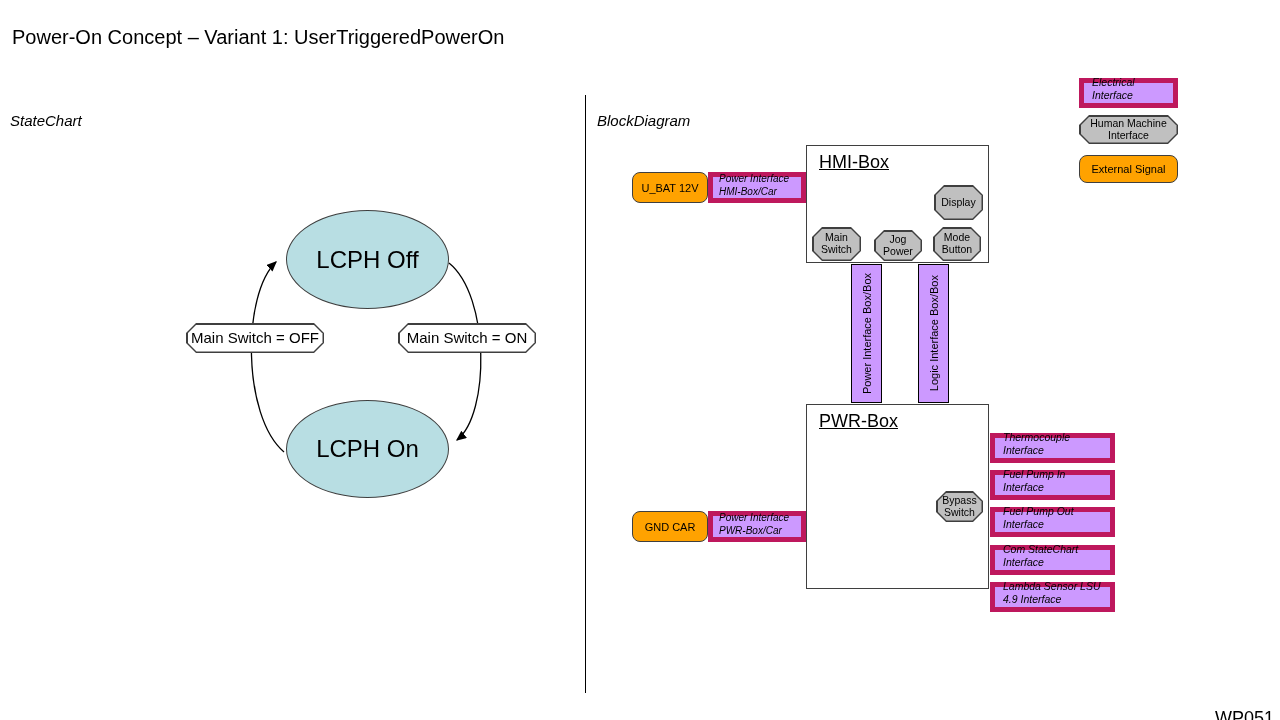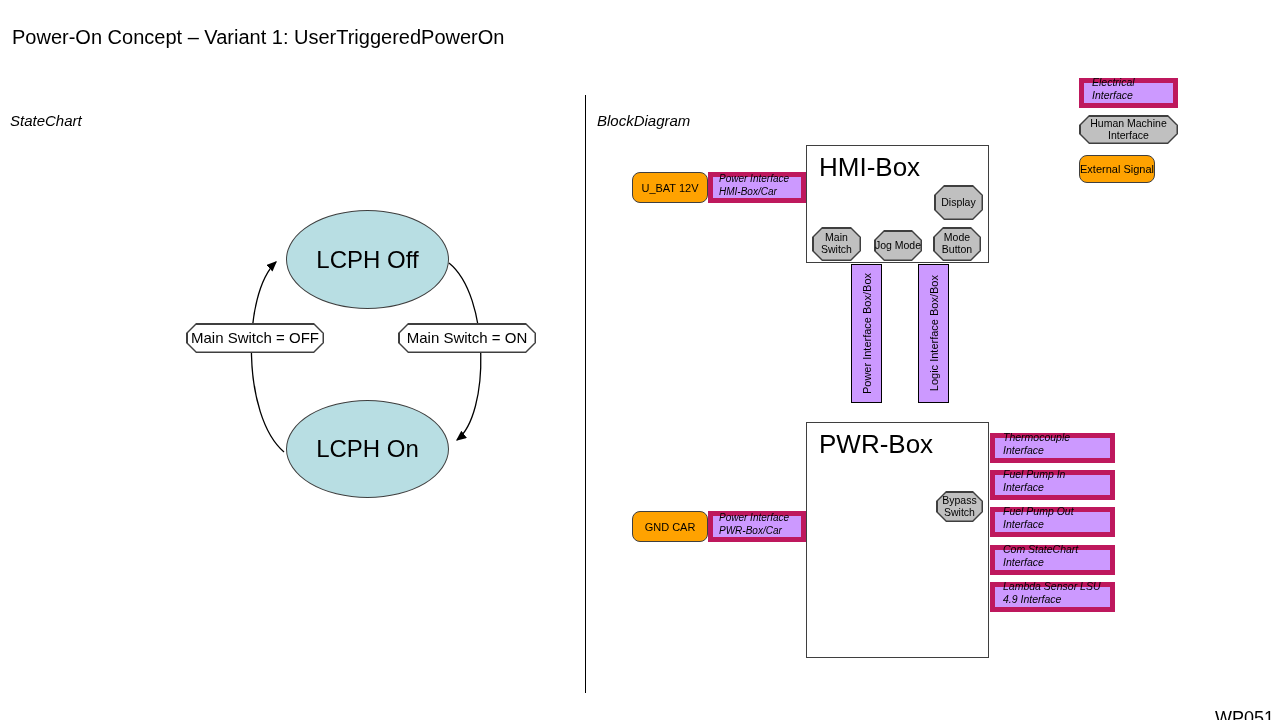--- a/index.html
+++ b/index.html
@@ -30,21 +30,21 @@
        box-sizing:border-box;display:flex;flex-direction:column;justify-content:flex-end;font-style:italic;}
   .rect-purple .pre{white-space:pre-line;}
   .pad-sm{padding-left:6px;font-size:10px;line-height:1.3;}
   .pad-md{padding-left:8px;font-size:10.5px;line-height:1.3;}
 
   .orange{position:absolute;background:var(--orange,#FFA200);border:1.6px solid #3f3f3f;
        box-sizing:border-box;border-radius:8px;display:flex;align-items:center;justify-content:center;
        font-size:11px;text-align:center;}
 
   .bigbox{position:absolute;background:#fff;border:1.5px solid #3f3f3f;box-sizing:border-box;z-index:1;}
-  .bigbox-title{padding:6px 0 0 12px;font-size:26px;}
+  .bigbox-title{padding:6px 0 0 12px;font-size:18px;text-decoration:underline;}
 
   .vbar{position:absolute;background:var(--purple,#CC99FF);border:1px solid #000;box-sizing:border-box;
        display:flex;align-items:center;justify-content:center;z-index:0;}
   .vbar>span{writing-mode:vertical-rl;transform:rotate(180deg);font-size:11px;white-space:nowrap;}
 </style>
 </head>
 <body>
 
 <div class="canvas" style="--purple:#CC99FF;--hmi-gray:#C0C0C0;--orange:#FFA200;--state-fill:#B8DEE3;">
 
@@ -79,21 +79,21 @@
   </div>
 
   <div class="rect-purple pad-md" style="left:1079px;top:58px;width:99px;height:30px">
     <span class="pre">Electrical
 Interface</span>
   </div>
   <div class="oct gray" style="left:1079px;top:95px;width:99px;height:29px">
     <span>Human Machine
 Interface</span>
   </div>
-  <div class="orange" style="left:1079px;top:135px;width:76px;height:28px">
+  <div class="orange" style="left:1079px;top:135px;width:99px;height:28px">
     <span>External Signal</span>
   </div>
 
   <div class="vbar" style="left:851px;top:244px;width:31px;height:139px">
     <span>Power Interface Box/Box</span>
   </div>
   <div class="vbar" style="left:918px;top:244px;width:31px;height:139px">
     <span>Logic Interface Box/Box</span>
   </div>
 
@@ -101,36 +101,36 @@
     <div class="bigbox-title">HMI-Box</div>
   </div>
   <div class="oct gray" style="left:934px;top:165px;width:49px;height:35px">
     <span>Display</span>
   </div>
   <div class="oct gray" style="left:812px;top:207px;width:49px;height:34px">
     <span>Main
 Switch</span>
   </div>
   <div class="oct gray" style="left:874px;top:210px;width:48px;height:31px">
-    <span>Jog Mode</span>
+    <span>Jog Power</span>
   </div>
   <div class="oct gray" style="left:933px;top:207px;width:48px;height:34px">
     <span>Mode
 Button</span>
   </div>
 
   <div class="orange" style="left:632px;top:152px;width:76px;height:31px">
     <span>U_BAT 12V</span>
   </div>
   <div class="rect-purple pad-sm" style="left:708px;top:152px;width:98px;height:31px">
     <span class="pre">Power Interface
 HMI-Box/Car</span>
   </div>
 
-  <div class="bigbox" style="left:806px;top:402px;width:183px;height:236px">
+  <div class="bigbox" style="left:806px;top:384px;width:183px;height:185px">
     <div class="bigbox-title">PWR-Box</div>
   </div>
   <div class="oct gray" style="left:936px;top:471px;width:47px;height:31px">
     <span>Bypass
 Switch</span>
   </div>
 
   <div class="orange" style="left:632px;top:491px;width:76px;height:31px">
     <span>GND CAR</span>
   </div>

